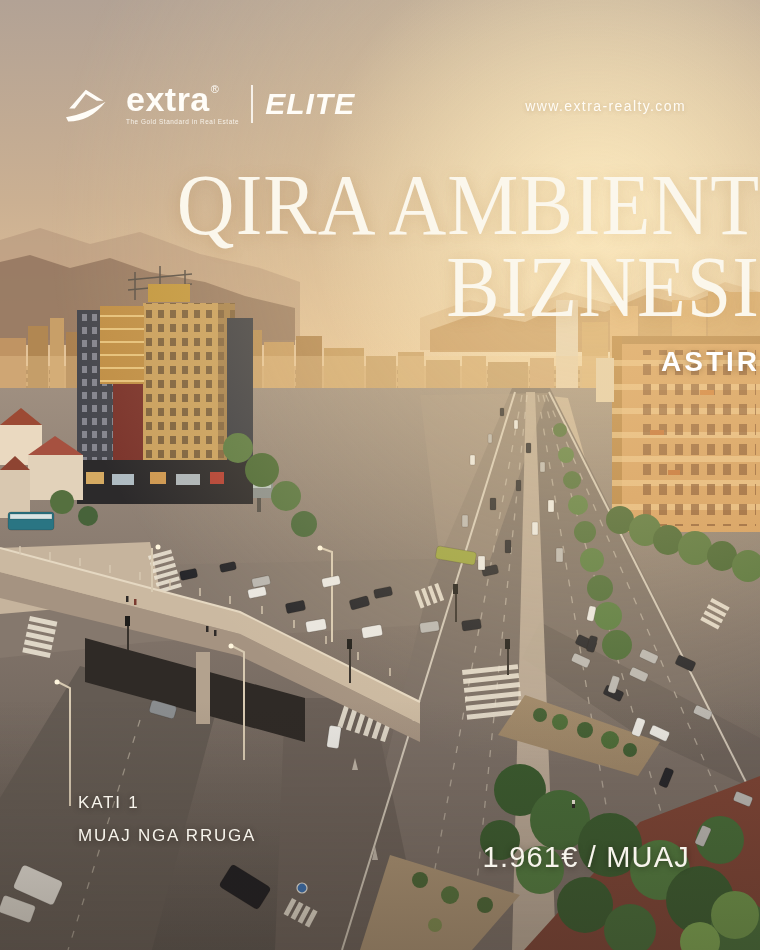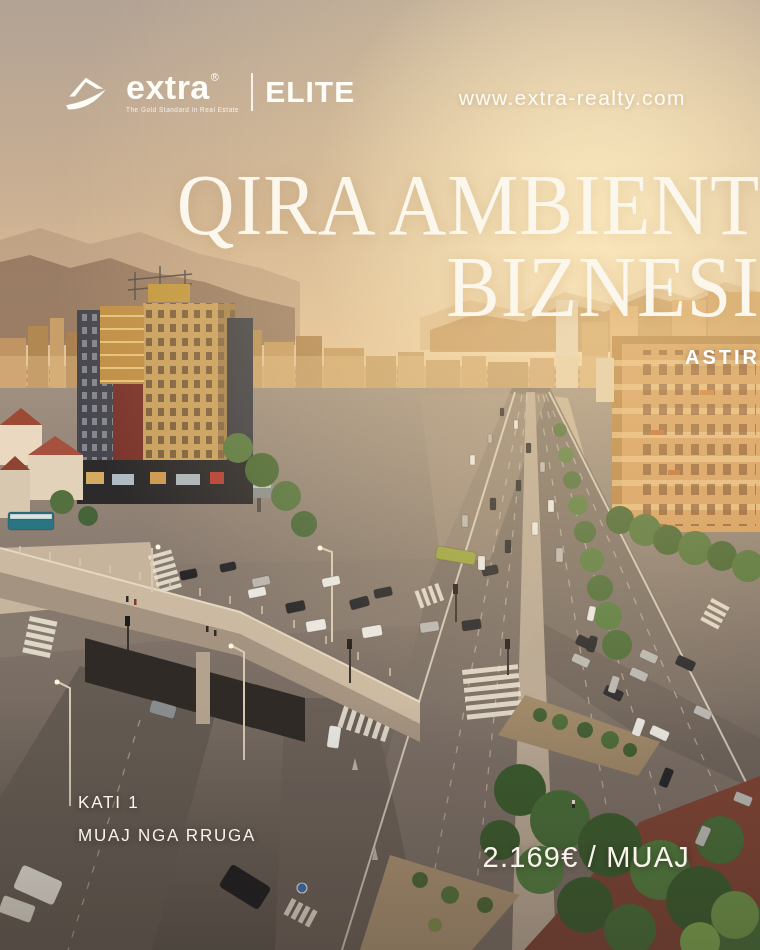--- a/index.html
+++ b/index.html
@@ -1,38 +1,38 @@
 <!DOCTYPE html>
 <html><head>
 <meta charset="utf-8">
 <style>
   html,body{margin:0;padding:0;background:#222;}
   .poster{position:relative;width:760px;height:950px;overflow:hidden;
           font-family:"Liberation Sans",sans-serif;color:#fdfbf4;}
   .scene{position:absolute;inset:0;display:block;}
   .overlay{position:absolute;z-index:5;}
   
-  .topbar{left:0;top:0;width:100%;height:140px;}
+  .topbar{left:0;top:12px;width:100%;height:140px;}
   .logo-lockup{position:absolute;left:62px;top:70px;display:flex;align-items:center;gap:12px;}
   .logo-text-col{display:flex;flex-direction:column;line-height:1;}
   .logo-word{font-size:34px;font-weight:700;letter-spacing:.5px;color:#fffdf8;}
   .logo-word sup{font-size:11px;font-weight:400;vertical-align:18px;margin-left:1px;}
   .logo-tagline{font-size:6.4px;letter-spacing:.55px;opacity:.85;margin-top:3px;color:#fffdf8;}
   .logo-divider{width:2px;height:38px;background:#fffdf8;opacity:.85;}
-  .elite-word{font-size:30px;font-weight:700;letter-spacing:1px;color:#fffdf8;}
-  .website{position:absolute;right:74px;top:86px;font-size:21px;letter-spacing:1.4px;
+  .elite-word{font-size:30px;font-weight:700;font-style:italic;letter-spacing:1px;color:#fffdf8;}
+  .website{position:absolute;right:74px;top:86px;font-size:14px;letter-spacing:1.4px;
            color:#fffdf8;opacity:.96;text-shadow:0 1px 5px rgba(120,85,40,.25);}
   
   .headline-block{left:0;top:164px;width:100%;text-align:right;}
   .headline{margin:0;font-family:"Liberation Serif",serif;font-weight:400;
             font-size:80px;line-height:.95;letter-spacing:1px;color:#fbf7ec;
             transform:scaleY(1.08);transform-origin:top center;
             text-shadow:0 2px 14px rgba(150,100,40,.22);}
   .headline span{display:block;}
-  .location{margin-top:30px;font-size:20px;font-weight:700;letter-spacing:3px;color:#ffffff;
+  .location{margin-top:30px;font-size:28px;font-weight:700;letter-spacing:3px;color:#ffffff;
             text-shadow:0 1px 6px rgba(60,40,20,.35);}
   
   .specs{left:78px;top:786px;font-size:17px;letter-spacing:1.8px;line-height:33px;
          color:#f7f4ec;text-shadow:0 1px 6px rgba(20,15,10,.45);}
   .price{right:70px;top:841px;font-size:29px;letter-spacing:1.2px;color:#f7f4ec;
          text-shadow:0 1px 6px rgba(20,15,10,.5);}
 </style>
 </head>
 <body>
 
@@ -466,16 +466,16 @@
       <span>BIZNESI</span>
     </h1>
     <div class="location">ASTIR</div>
   </main>
 
   <footer>
     <div class="overlay specs">
       <div>KATI 1</div>
       <div>MUAJ NGA RRUGA</div>
     </div>
-    <div class="overlay price">2.169€ / MUAJ</div>
+    <div class="overlay price">1.961€ / MUAJ</div>
   </footer>
 
 </div>
 
 </body></html>

